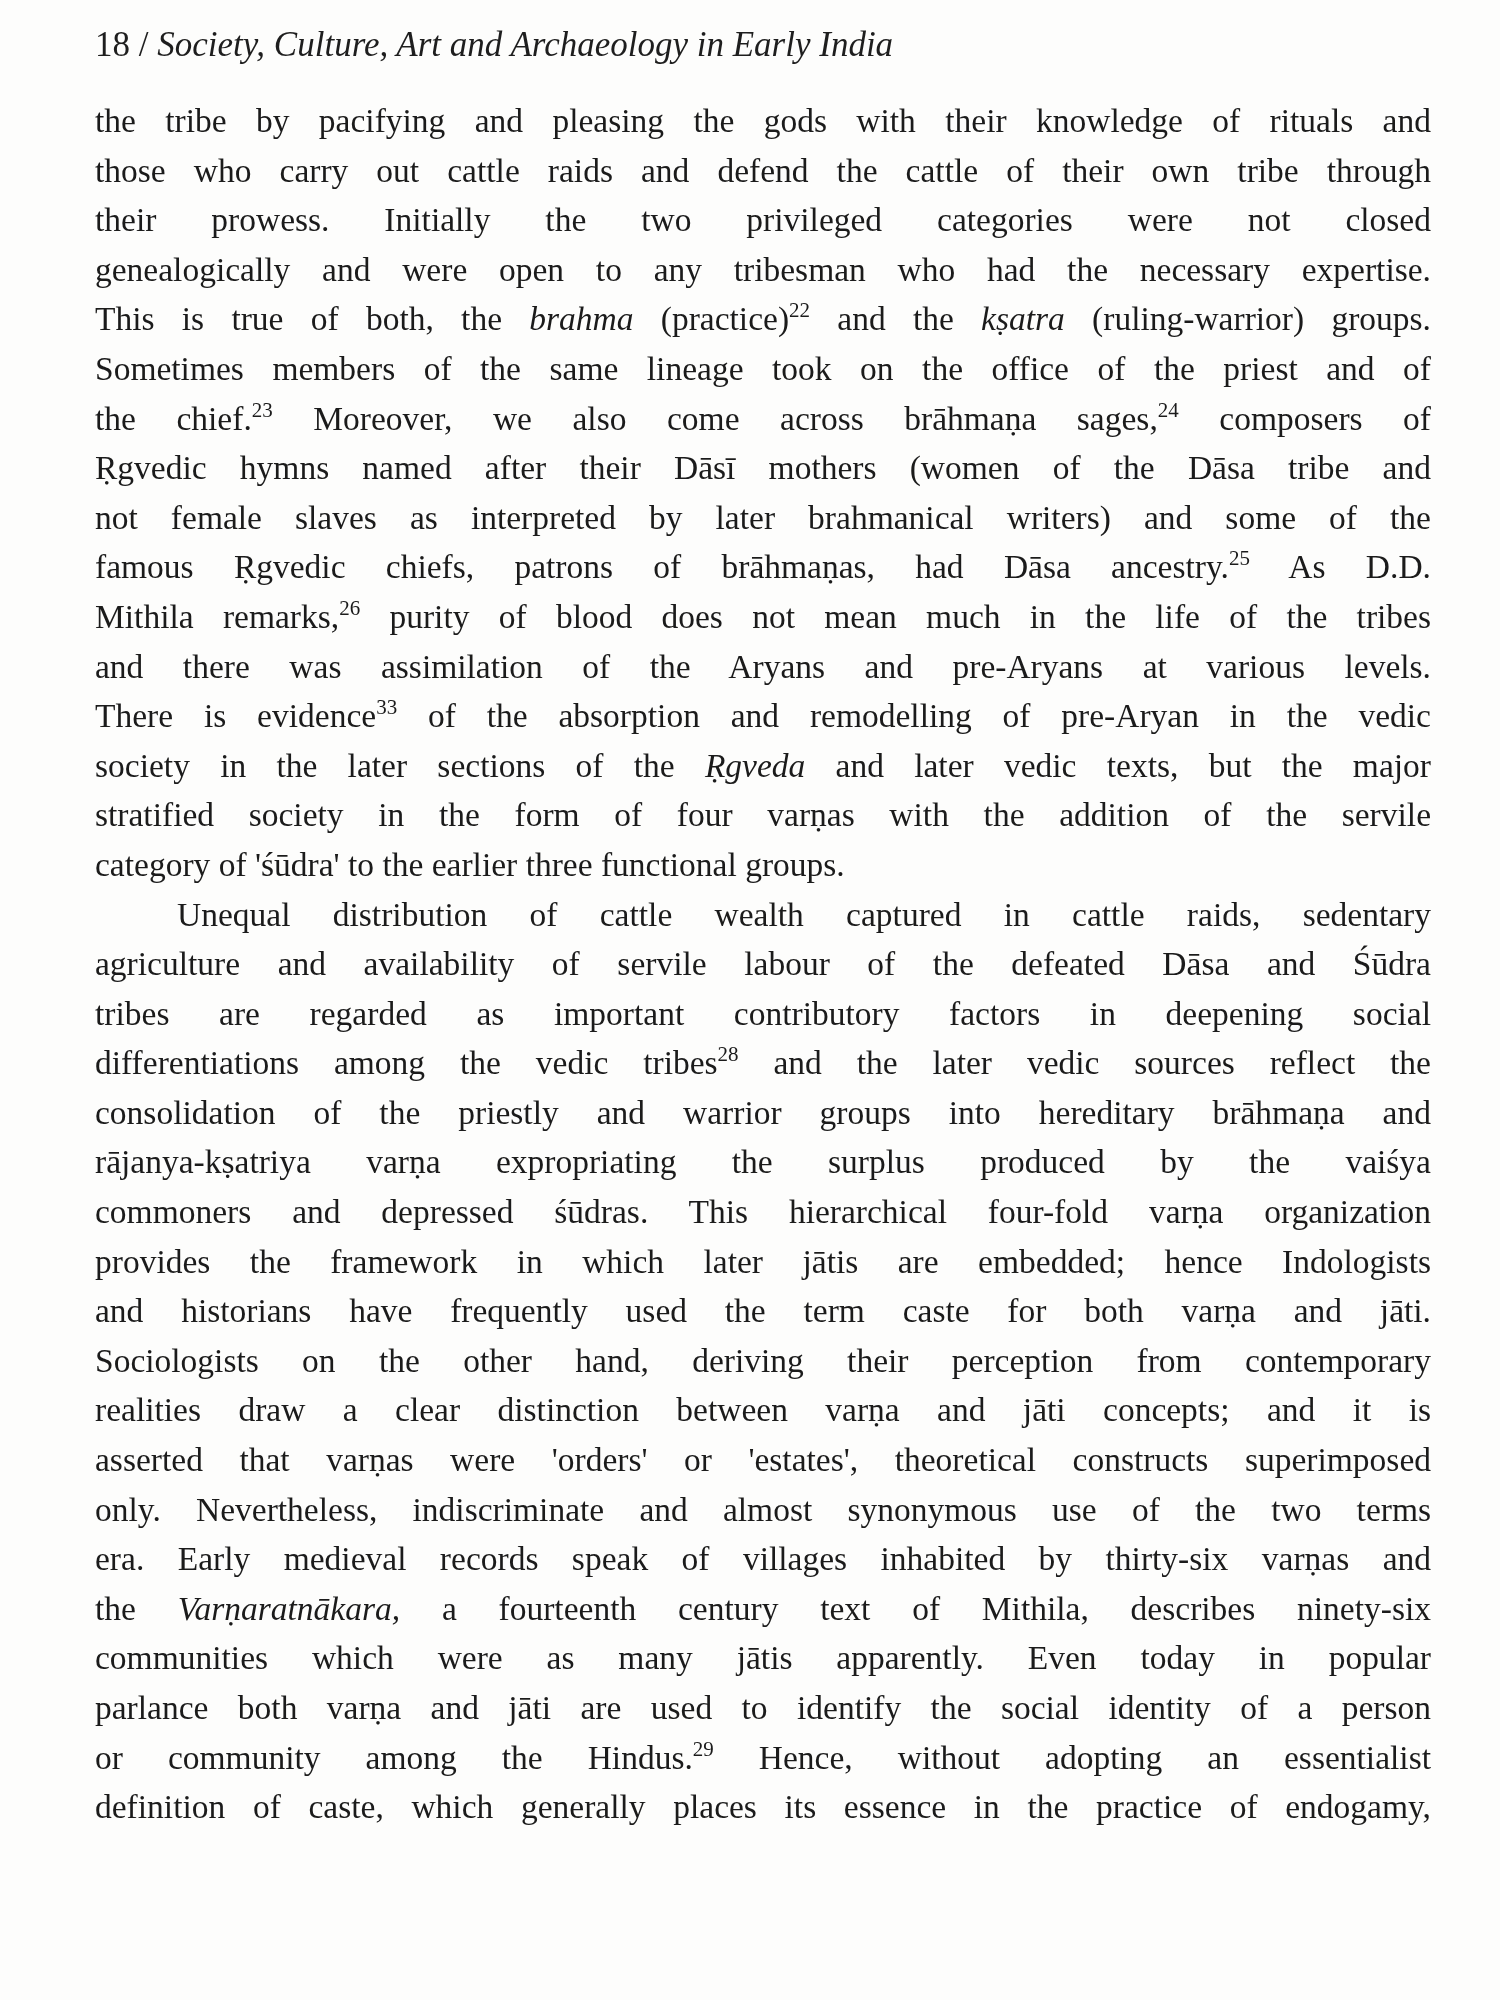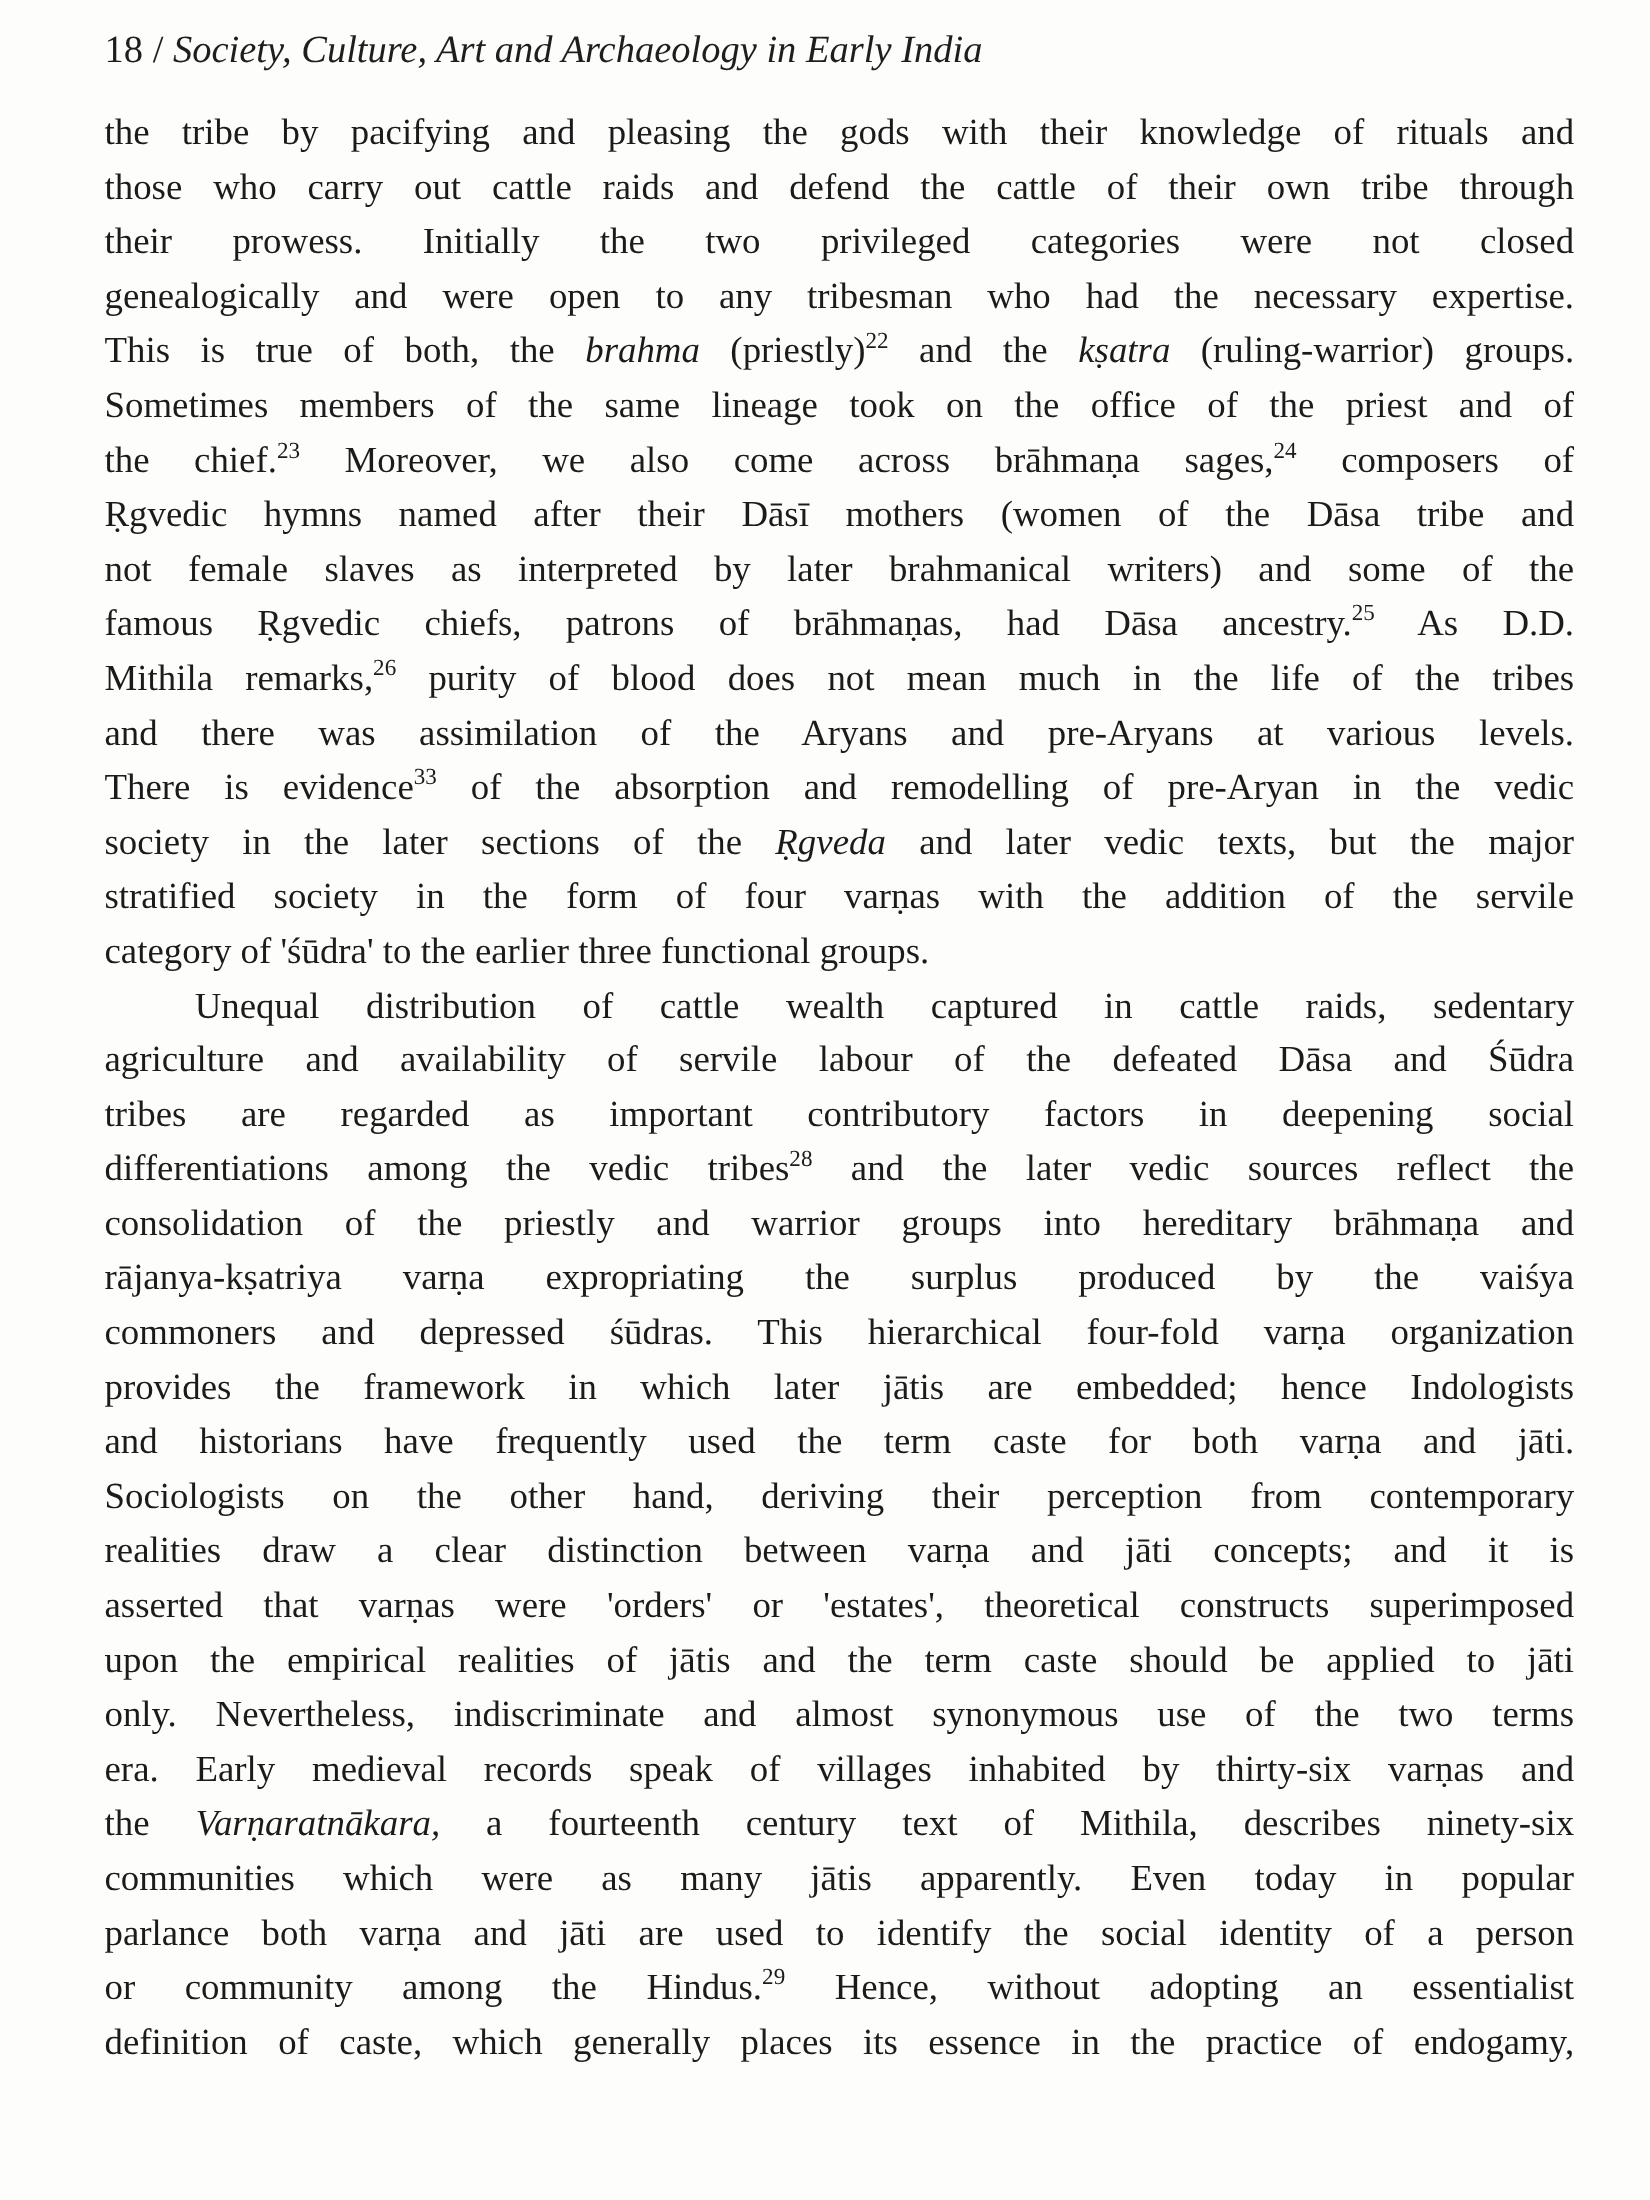--- a/index.html
+++ b/index.html
@@ -35,21 +35,21 @@
   <div class="running-head">
     <span>18</span><span> / </span><span class="title">Society, Culture, Art and Archaeology in Early India</span>
   </div>
 
   <div class="body" id="body-text">
       <div>
         <span class="line"><span>the tribe by pacifying and pleasing the gods with their knowledge of rituals and</span></span>
         <span class="line"><span>those who carry out cattle raids and defend the cattle of their own tribe through</span></span>
         <span class="line"><span>their prowess. Initially the two privileged categories were not closed</span></span>
         <span class="line"><span>genealogically and were open to any tribesman who had the necessary expertise.</span></span>
-        <span class="line"><span>This is true of both, the </span><i>brahma</i><span> (priestly)</span><sup>22</sup><span> and the </span><i>kṣatra</i><span> (ruling-warrior) groups.</span></span>
+        <span class="line"><span>This is true of both, the </span><i>brahma</i><span> (practice)</span><sup>22</sup><span> and the </span><i>kṣatra</i><span> (ruling-warrior) groups.</span></span>
         <span class="line"><span>Sometimes members of the same lineage took on the office of the priest and of</span></span>
         <span class="line"><span>the chief.</span><sup>23</sup><span> Moreover, we also come across brāhmaṇa sages,</span><sup>24</sup><span> composers of</span></span>
         <span class="line"><span>Ṛgvedic hymns named after their Dāsī mothers (women of the Dāsa tribe and</span></span>
         <span class="line"><span>not female slaves as interpreted by later brahmanical writers) and some of the</span></span>
         <span class="line"><span>famous Ṛgvedic chiefs, patrons of brāhmaṇas, had Dāsa ancestry.</span><sup>25</sup><span> As D.D.</span></span>
         <span class="line"><span>Mithila remarks,</span><sup>26</sup><span> purity of blood does not mean much in the life of the tribes</span></span>
         <span class="line"><span>and there was assimilation of the Aryans and pre-Aryans at various levels.</span></span>
         <span class="line"><span>There is evidence</span><sup>33</sup><span> of the absorption and remodelling of pre-Aryan in the vedic</span></span>
         <span class="line"><span>society in the later sections of the </span><i>Ṛgveda</i><span> and later vedic texts, but the major</span></span>
         <span class="line"><span>stratified society in the form of four varṇas with the addition of the servile</span></span>
@@ -61,21 +61,20 @@
         <span class="line"><span>tribes are regarded as important contributory factors in deepening social</span></span>
         <span class="line"><span>differentiations among the vedic tribes</span><sup>28</sup><span> and the later vedic sources reflect the</span></span>
         <span class="line"><span>consolidation of the priestly and warrior groups into hereditary brāhmaṇa and</span></span>
         <span class="line"><span>rājanya-kṣatriya varṇa expropriating the surplus produced by the vaiśya</span></span>
         <span class="line"><span>commoners and depressed śūdras. This hierarchical four-fold varṇa organization</span></span>
         <span class="line"><span>provides the framework in which later jātis are embedded; hence Indologists</span></span>
         <span class="line"><span>and historians have frequently used the term caste for both varṇa and jāti.</span></span>
         <span class="line"><span>Sociologists on the other hand, deriving their perception from contemporary</span></span>
         <span class="line"><span>realities draw a clear distinction between varṇa and jāti concepts; and it is</span></span>
         <span class="line"><span>asserted that varṇas were 'orders' or 'estates', theoretical constructs superimposed</span></span>
-        <span class="line"><span>upon the empirical realities of jātis and the term caste should be applied to jāti</span></span>
         <span class="line"><span>only. Nevertheless, indiscriminate and almost synonymous use of the two terms</span></span>
         <span class="line"><span>era. Early medieval records speak of villages inhabited by thirty-six varṇas and</span></span>
         <span class="line"><span>the </span><i>Varṇaratnākara,</i><span> a fourteenth century text of Mithila, describes ninety-six</span></span>
         <span class="line"><span>communities which were as many jātis apparently. Even today in popular</span></span>
         <span class="line"><span>parlance both varṇa and jāti are used to identify the social identity of a person</span></span>
         <span class="line"><span>or community among the Hindus.</span><sup>29</sup><span> Hence, without adopting an essentialist</span></span>
         <span class="line"><span>definition of caste, which generally places its essence in the practice of endogamy,</span></span>
       </div>
     </div>
 </div>

